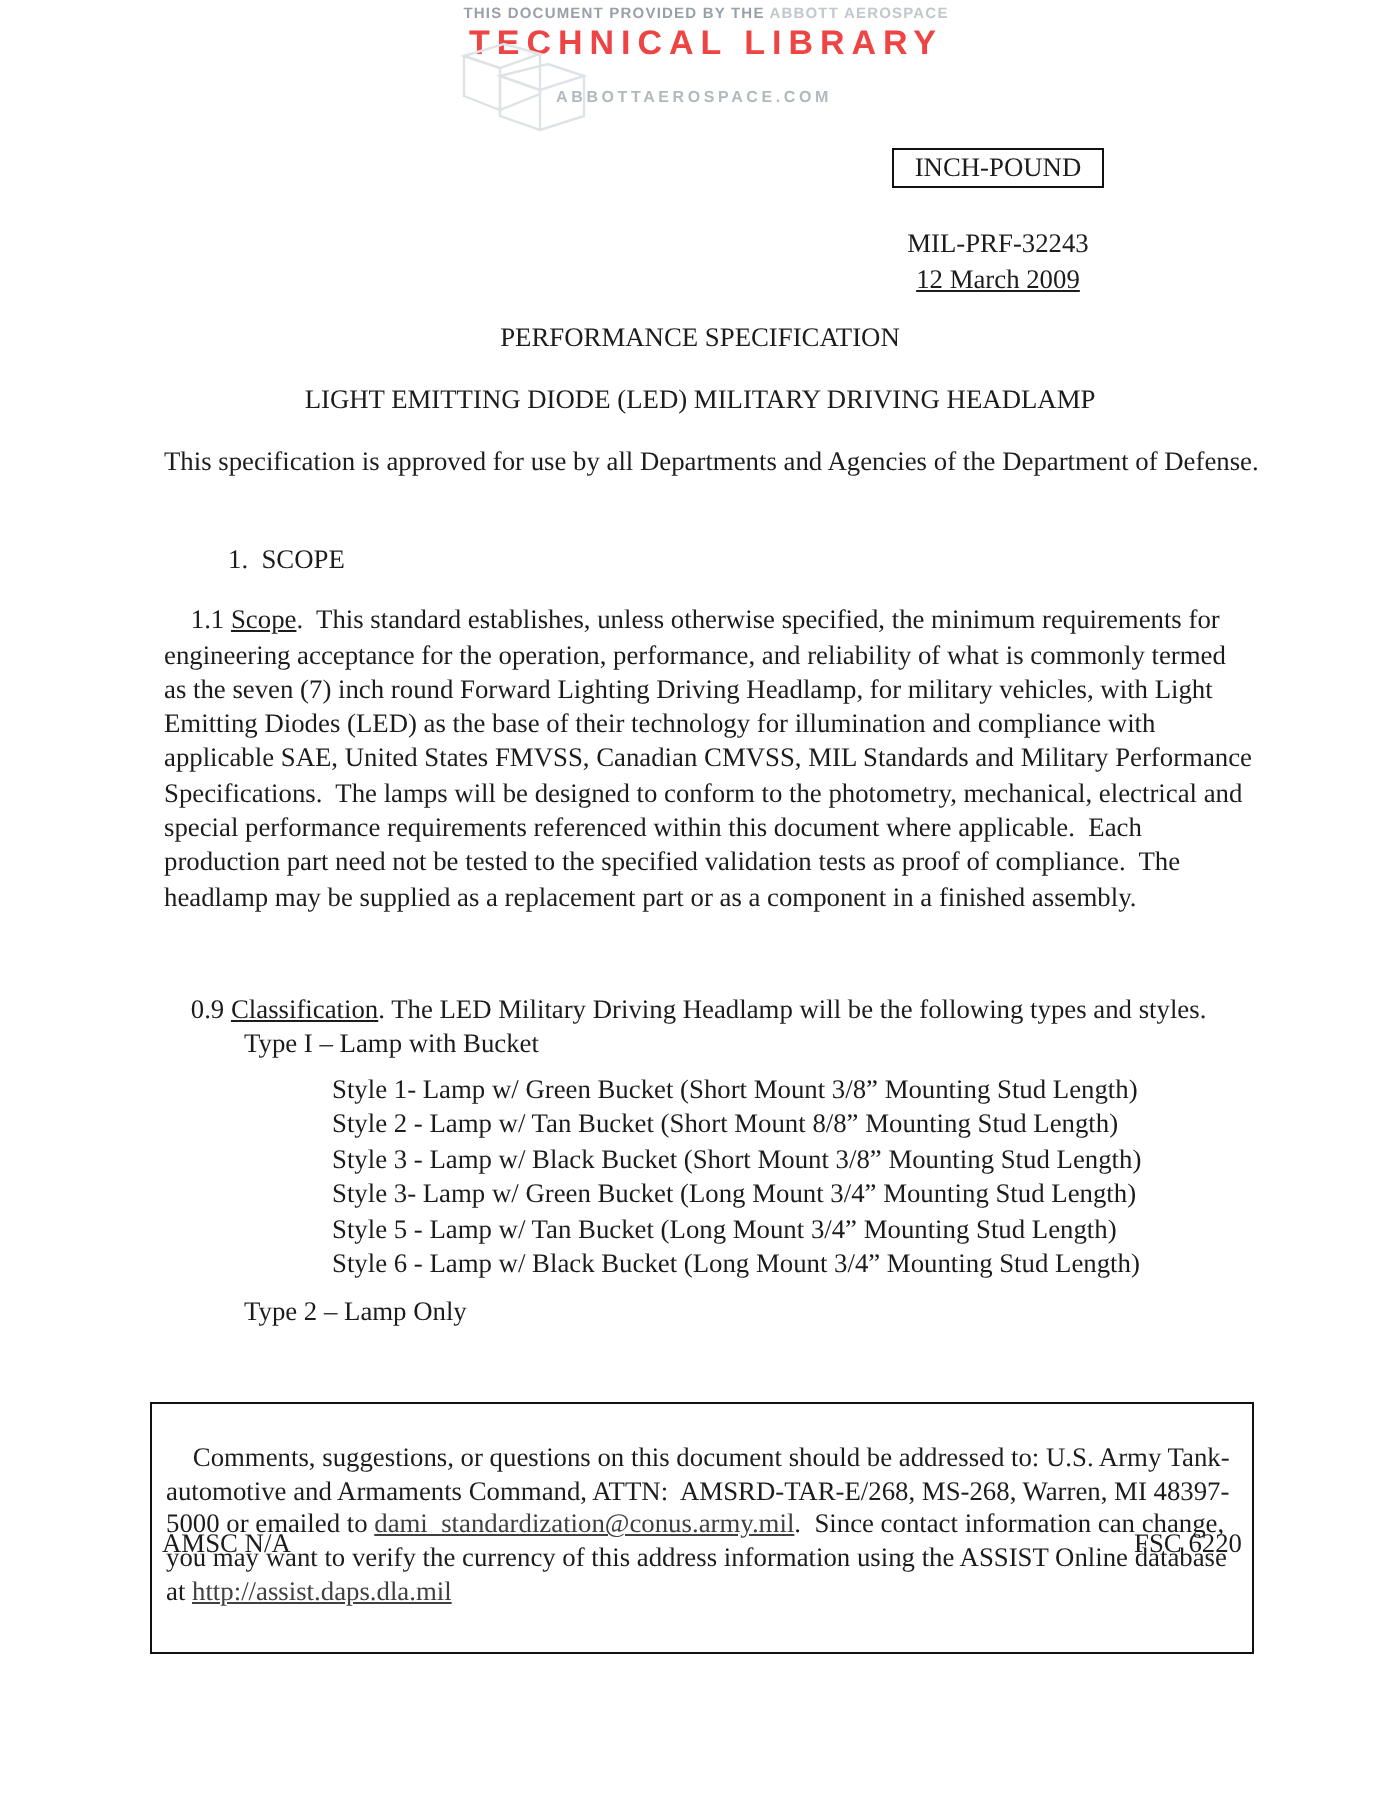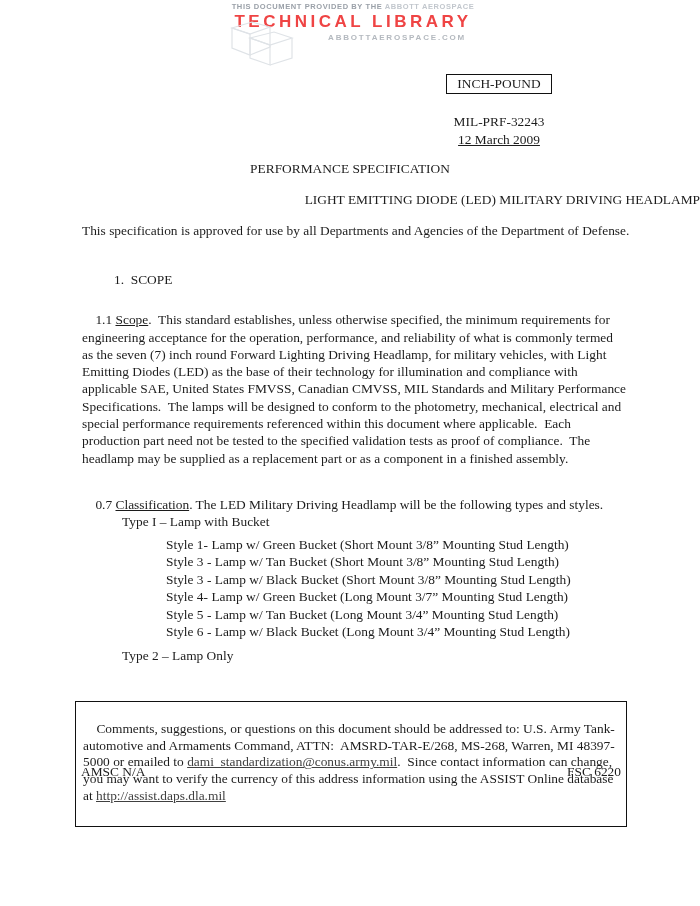--- a/index.html
+++ b/index.html
@@ -38,25 +38,25 @@
     margin-top: 1px;
     font-size: 17px;
     letter-spacing: 3.5px;
     color: #ef4444;
     text-align: center;
     white-space: nowrap;
     font-weight: bold;
     text-shadow: 0 0 1px #ffffff;
   }
   .wm-line3 {
-    margin-top: 1px;
+    margin-top: 12px;
     font-size: 8px;
     letter-spacing: 1.8px;
     color: #b4b9bf;
-    text-align: right;
+    text-align: center;
     padding-right: 12px;
     white-space: nowrap;
     font-weight: bold;
   }
   .wm-cube {
     position: absolute;
     left: -2px;
     top: 12px;
   }
 
@@ -72,26 +72,26 @@
   .inch-pound-box {
     display: inline-block;
     border: 1.4px solid #111111;
     padding: 0px 10px 1px 10px;
     margin-bottom: 19px;
   }
   .date-underline { text-decoration: underline; }
 
   
   .doc-type { position: absolute; left: 0; top: 161px; width: 700px; text-align: center; }
-  .doc-title { position: absolute; left: 0; top: 192px; width: 700px; text-align: right; }
+  .doc-title { position: absolute; left: 0; top: 192px; width: 700px; text-align: center; }
 
   
   .approval { position: absolute; left: 82px; top: 222px; width: 548px; line-height: 17.3px; }
   .scope-heading { position: absolute; left: 82px; top: 272px; margin-left: 32px; }
-  .para-1-1 { position: absolute; left: 82px; top: 294px; width: 545px; line-height: 17.3px; text-indent: 38px; }
+  .para-1-1 { position: absolute; left: 82px; top: 284px; width: 545px; line-height: 17.3px; text-indent: 38px; }
   .para-1-2 { position: absolute; left: 82px; top: 479px; width: 545px; line-height: 17.3px; text-indent: 38px; }
   .u { text-decoration: underline; }
 
   .type1-heading { position: absolute; left: 122px; top: 514px; }
   .styles-list { position: absolute; left: 166px; top: 536px; line-height: 17.4px; }
   .type2-heading { position: absolute; left: 122px; top: 648px; }
 
   
   .comments-box {
     position: absolute;
@@ -155,29 +155,29 @@
 
   <div class="approval pre">This specification is approved for use by all Departments and Agencies of the Department of Defense.</div>
 
   <div class="scope-heading pre">1.  SCOPE</div>
 
   <div class="para-1-1 pre">
     <span>1.1 </span><span class="u">Scope</span><span>.  This standard establishes, unless otherwise specified, the minimum requirements for engineering acceptance for the operation, performance, and reliability of what is commonly termed as the seven (7) inch round Forward Lighting Driving Headlamp, for military vehicles, with Light Emitting Diodes (LED) as the base of their technology for illumination and compliance with applicable SAE, United States FMVSS, Canadian CMVSS, MIL Standards and Military Performance Specifications.  The lamps will be designed to conform to the photometry, mechanical, electrical and special performance requirements referenced within this document where applicable.  Each production part need not be tested to the specified validation tests as proof of compliance.  The headlamp may be supplied as a replacement part or as a component in a finished assembly.</span>
   </div>
 
   <div class="para-1-2 pre">
-    <span>0.7 </span><span class="u">Classification</span><span>. The LED Military Driving Headlamp will be the following types and styles.</span>
+    <span>0.9 </span><span class="u">Classification</span><span>. The LED Military Driving Headlamp will be the following types and styles.</span>
   </div>
 
   <div class="type1-heading pre">Type I – Lamp with Bucket</div>
   <div class="styles-list">
     <div class="pre">Style 1- Lamp w/ Green Bucket (Short Mount 3/8” Mounting Stud Length)</div>
-    <div class="pre">Style 3 - Lamp w/ Tan Bucket (Short Mount 3/8” Mounting Stud Length)</div>
+    <div class="pre">Style 2 - Lamp w/ Tan Bucket (Short Mount 8/8” Mounting Stud Length)</div>
     <div class="pre">Style 3 - Lamp w/ Black Bucket (Short Mount 3/8” Mounting Stud Length)</div>
-    <div class="pre">Style 4- Lamp w/ Green Bucket (Long Mount 3/7” Mounting Stud Length)</div>
+    <div class="pre">Style 3- Lamp w/ Green Bucket (Long Mount 3/4” Mounting Stud Length)</div>
     <div class="pre">Style 5 - Lamp w/ Tan Bucket (Long Mount 3/4” Mounting Stud Length)</div>
     <div class="pre">Style 6 - Lamp w/ Black Bucket (Long Mount 3/4” Mounting Stud Length)</div>
   </div>
   <div class="type2-heading pre">Type 2 – Lamp Only</div>
 
   <div class="comments-box pre">
     <span>Comments, suggestions, or questions on this document should be addressed to: U.S. Army Tank-automotive and Armaments Command, ATTN:  AMSRD-TAR-E/268, MS-268, Warren, MI 48397-5000 or emailed to </span><a class="link">dami_standardization@conus.army.mil</a><span>.  Since contact information can change, you may want to verify the currency of this address information using the ASSIST Online database at </span><a class="link">http://assist.daps.dla.mil</a>
   </div>
 
   <div class="amsc-row">

